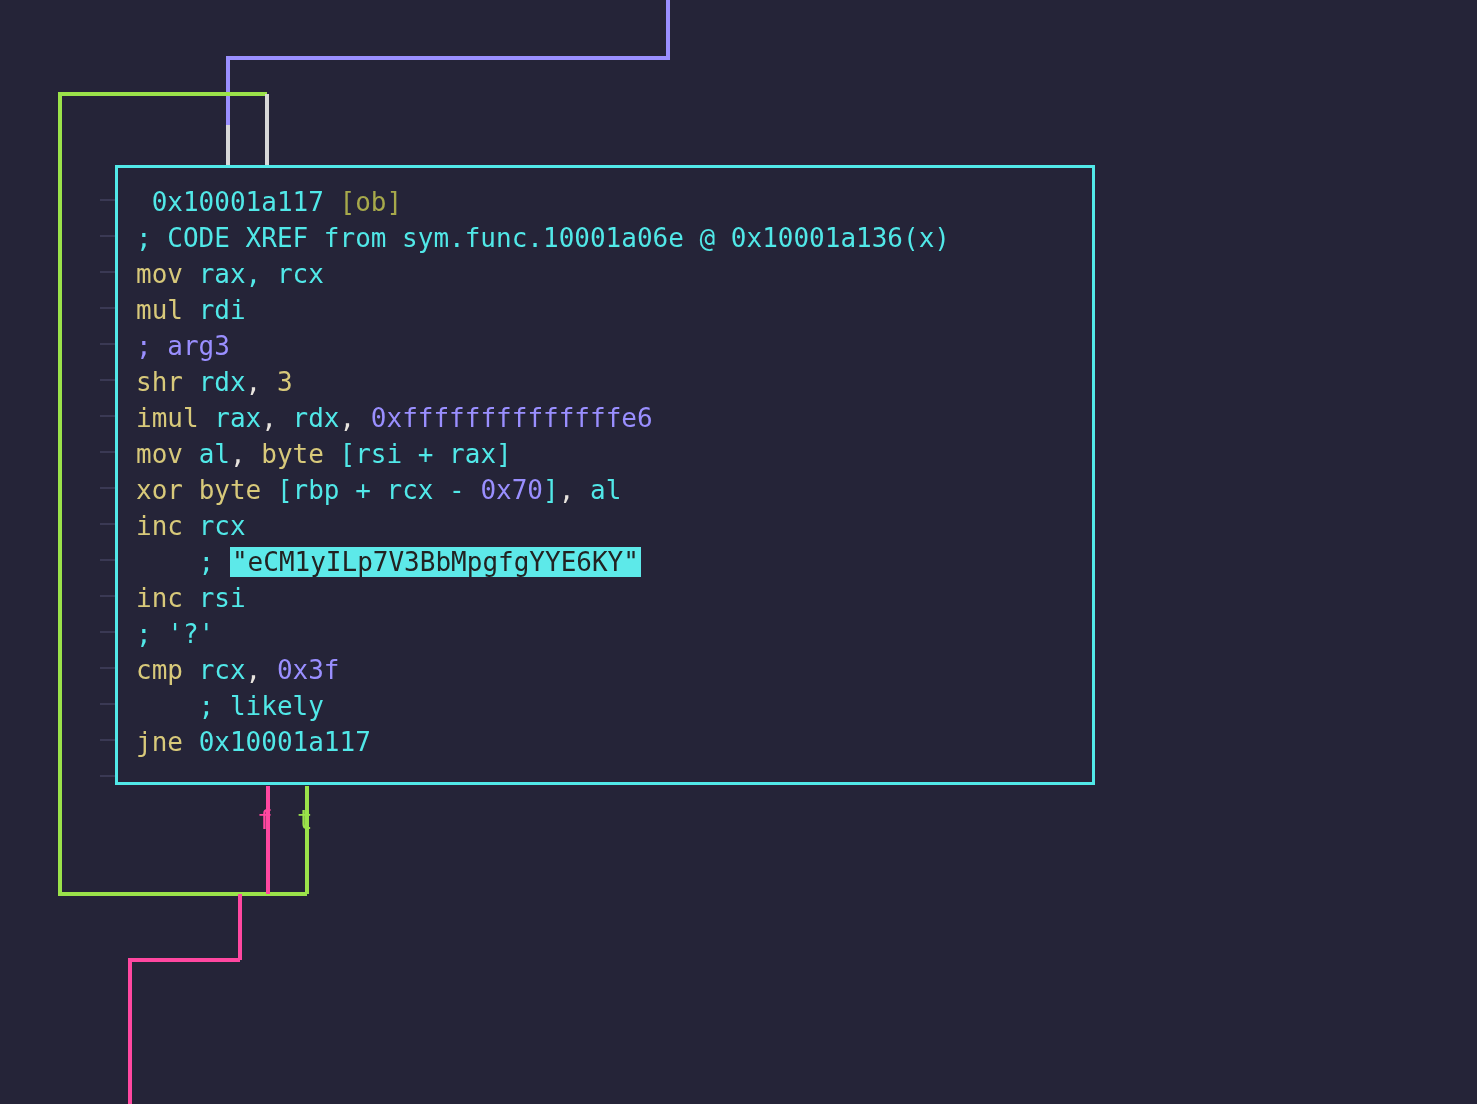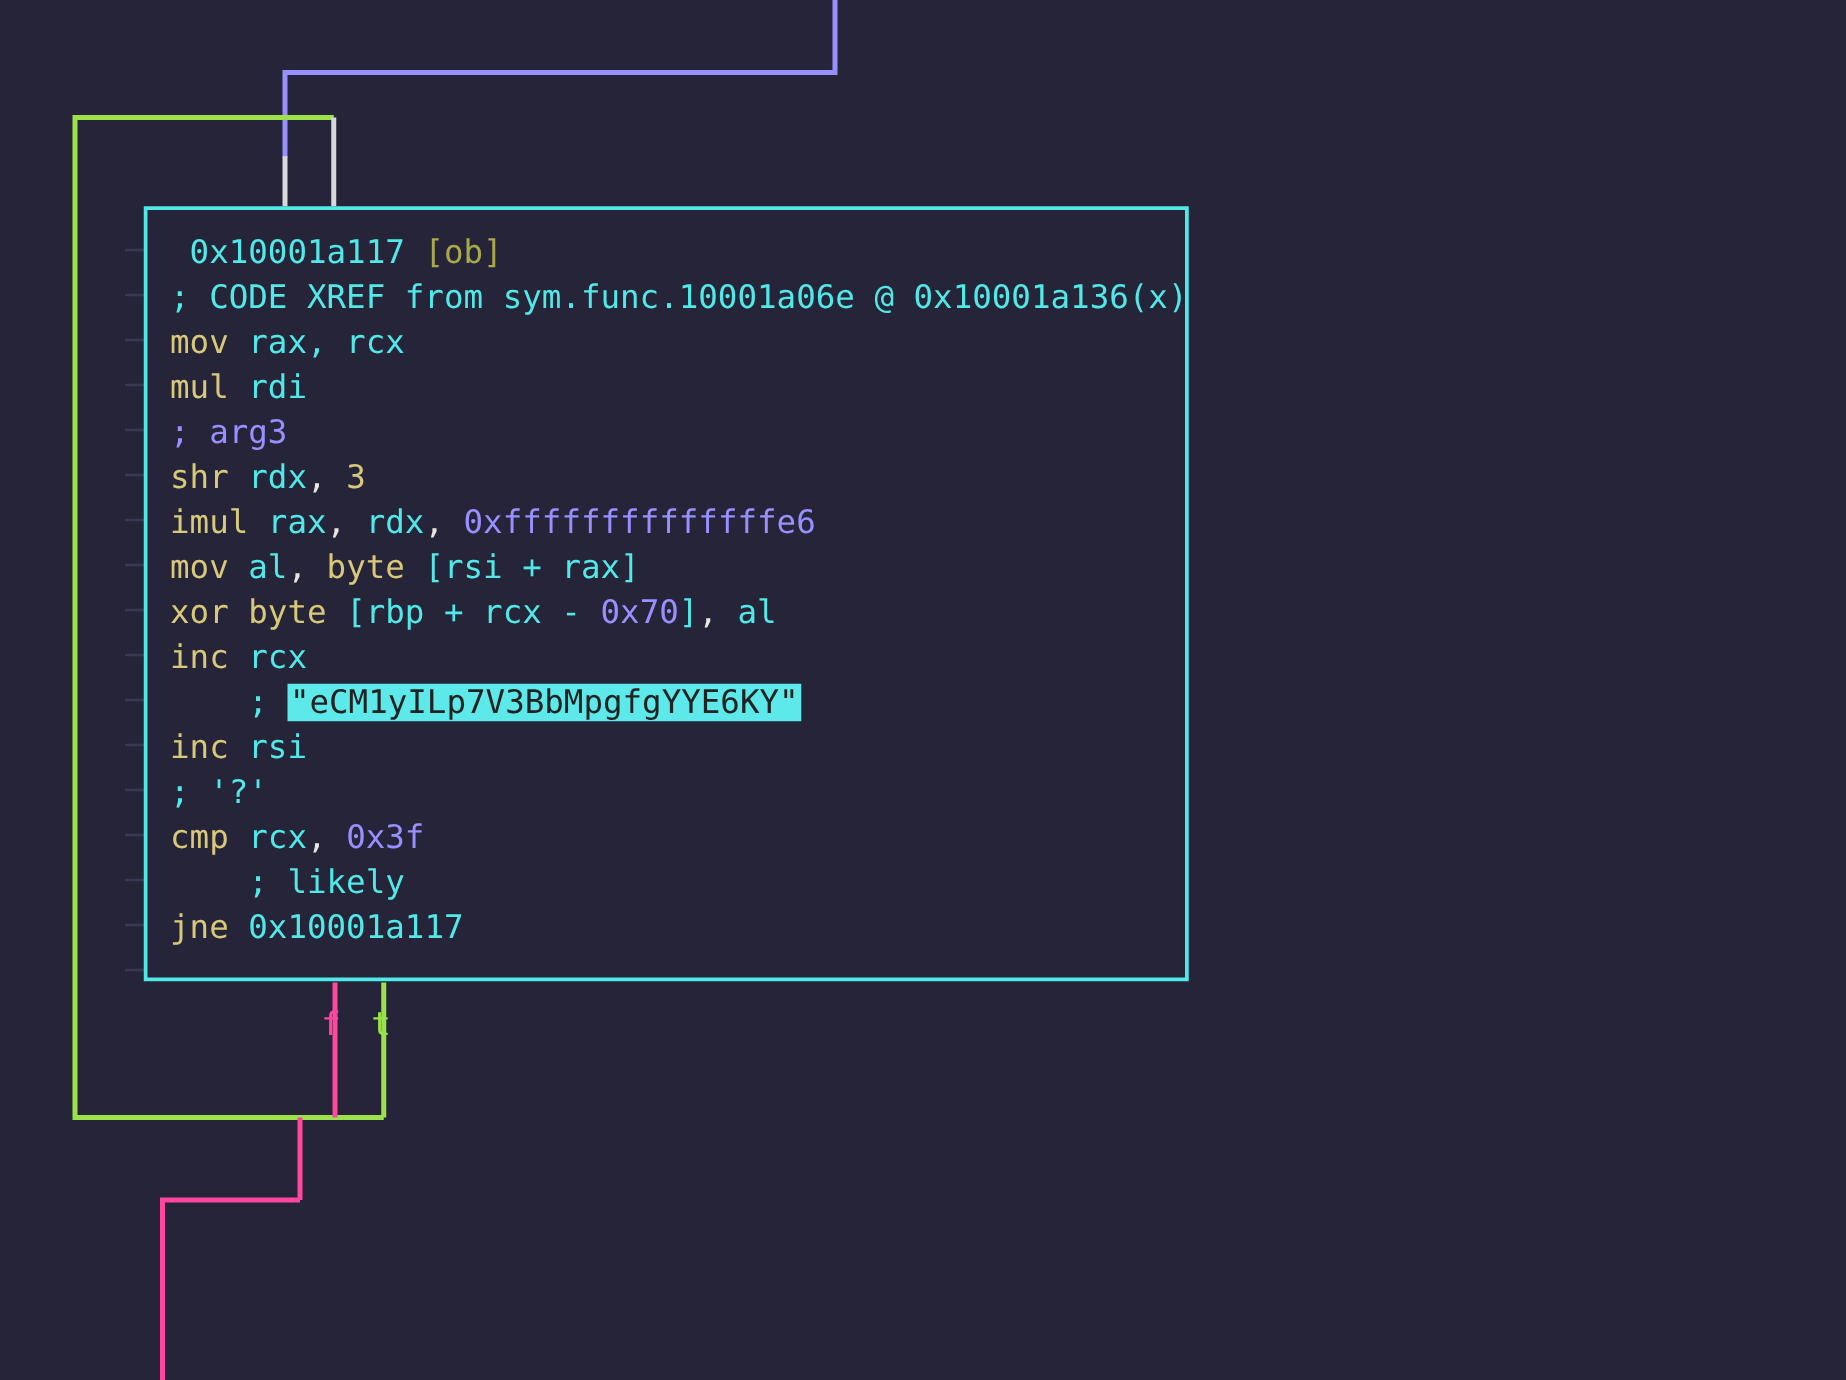--- a/index.html
+++ b/index.html
@@ -17,21 +17,21 @@
   svg.flow {
     position: absolute;
     top: 0; left: 0;
     width: 1477px; height: 1104px;
     pointer-events: none;
   }
   .block {
     position: absolute;
     left: 115px;
     top: 165px;
-    width: 836px;
+    width: 980px;
     border: 3px solid #51e8e8;
     padding: 16px 18px 22px 18px;
   }
   pre.code {
     white-space: pre;
     font-family: inherit;
     font-size: inherit;
     line-height: inherit;
   }
   .c-addr      { color: #51e8e8; }

